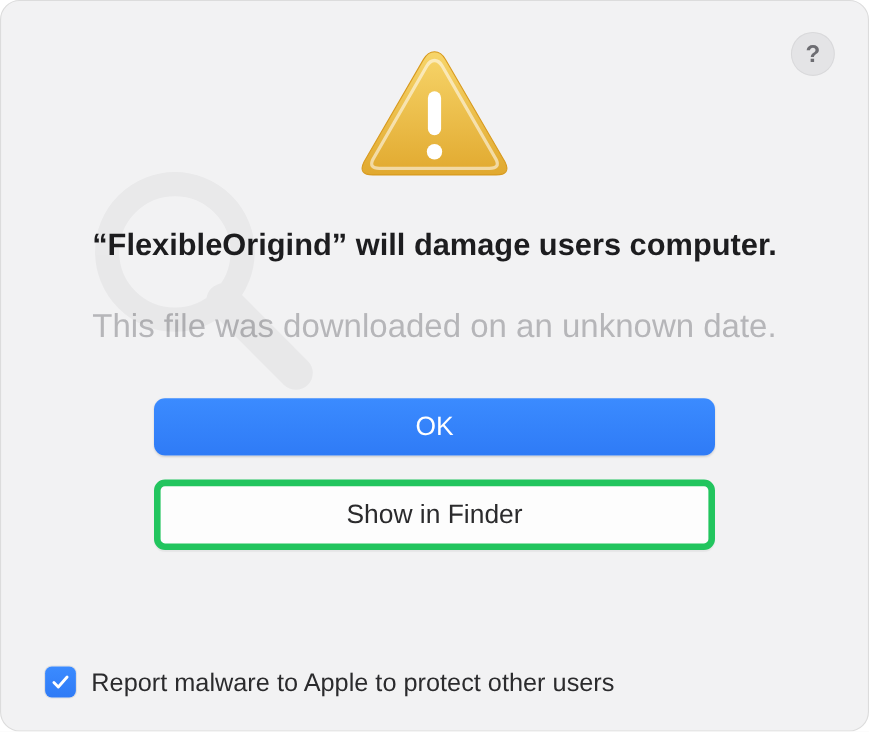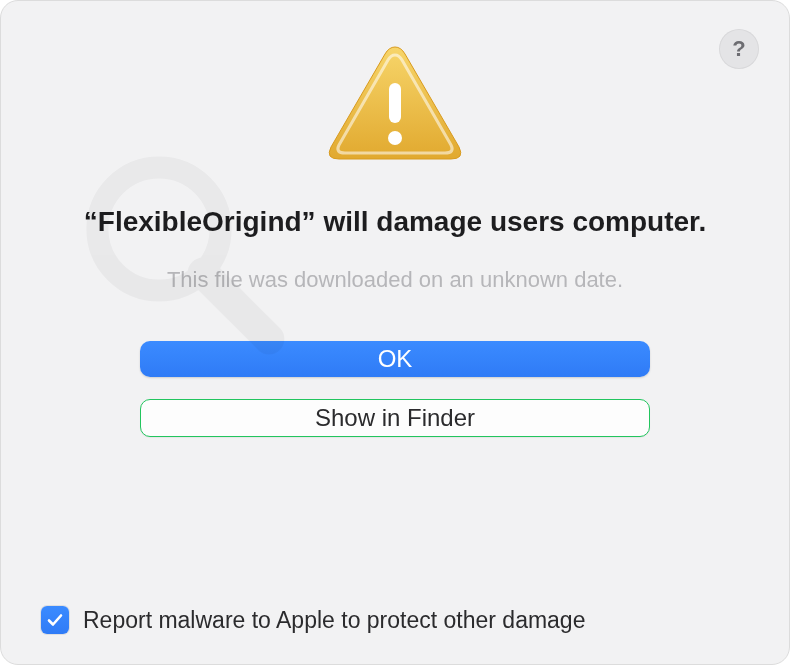--- a/index.html
+++ b/index.html
@@ -71,53 +71,53 @@
   .headline {
     font-size: 28px;
     font-weight: 700;
     color: #1d1d1f;
     text-align: center;
     line-height: 1.35;
     max-width: 640px;
   }
 
   .subtext {
-    margin-top: 26px;
-    font-size: 22px;
+    margin-top: 38px;
+    font-size: 30px;
     color: #b6b6b9;
     text-align: center;
   }
 
   .buttons {
     margin-top: 48px;
     width: 510px;
     display: flex;
     flex-direction: column;
     gap: 22px;
   }
   .btn {
-    height: 36px;
+    height: 52px;
     border-radius: 10px;
     font-size: 24px;
     display: flex;
     align-items: center;
     justify-content: center;
     cursor: pointer;
     user-select: none;
   }
   .btn-primary {
     background: linear-gradient(180deg, #3b8bff 0%, #2f7bf6 100%);
     color: #fff;
     font-weight: 500;
     box-shadow: 0 1px 2px rgba(0,0,0,0.15);
   }
   .btn-secondary {
     background: #fdfdfd;
     color: #2b2b2d;
-    border: 1px solid #22c55e;
+    border: 6px solid #22c55e;
     box-shadow: 0 1px 1px rgba(0,0,0,0.05);
   }
 
   .checkbox-row {
     position: absolute;
     left: 40px;
     bottom: 30px;
     display: flex;
     align-items: center;
     gap: 14px;
@@ -196,16 +196,16 @@
       <span>Show in Finder</span>
     </div>
   </div>
 
   <div class="checkbox-row">
     <div class="checkbox">
       <svg width="18" height="18" viewBox="0 0 18 18">
         <path d="M3 9.5 L7 13.5 L15 4.5" fill="none" stroke="#ffffff" stroke-width="2.6" stroke-linecap="round" stroke-linejoin="round"></path>
       </svg>
     </div>
-    <div class="checkbox-label">Report malware to Apple to protect other damage</div>
+    <div class="checkbox-label">Report malware to Apple to protect other users</div>
   </div>
 
 </div>
 
 </body></html>

